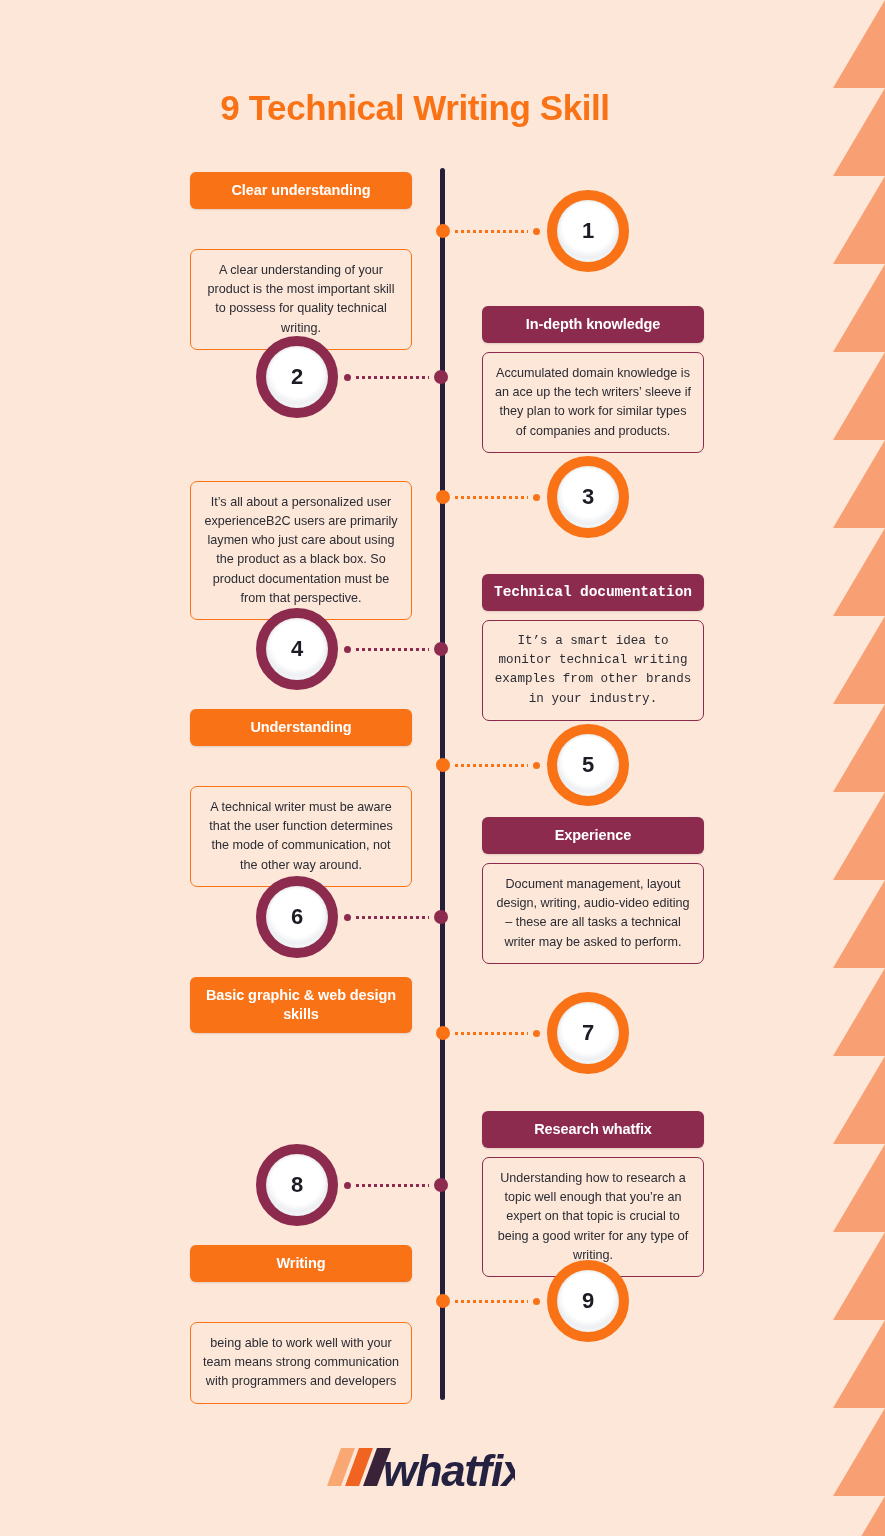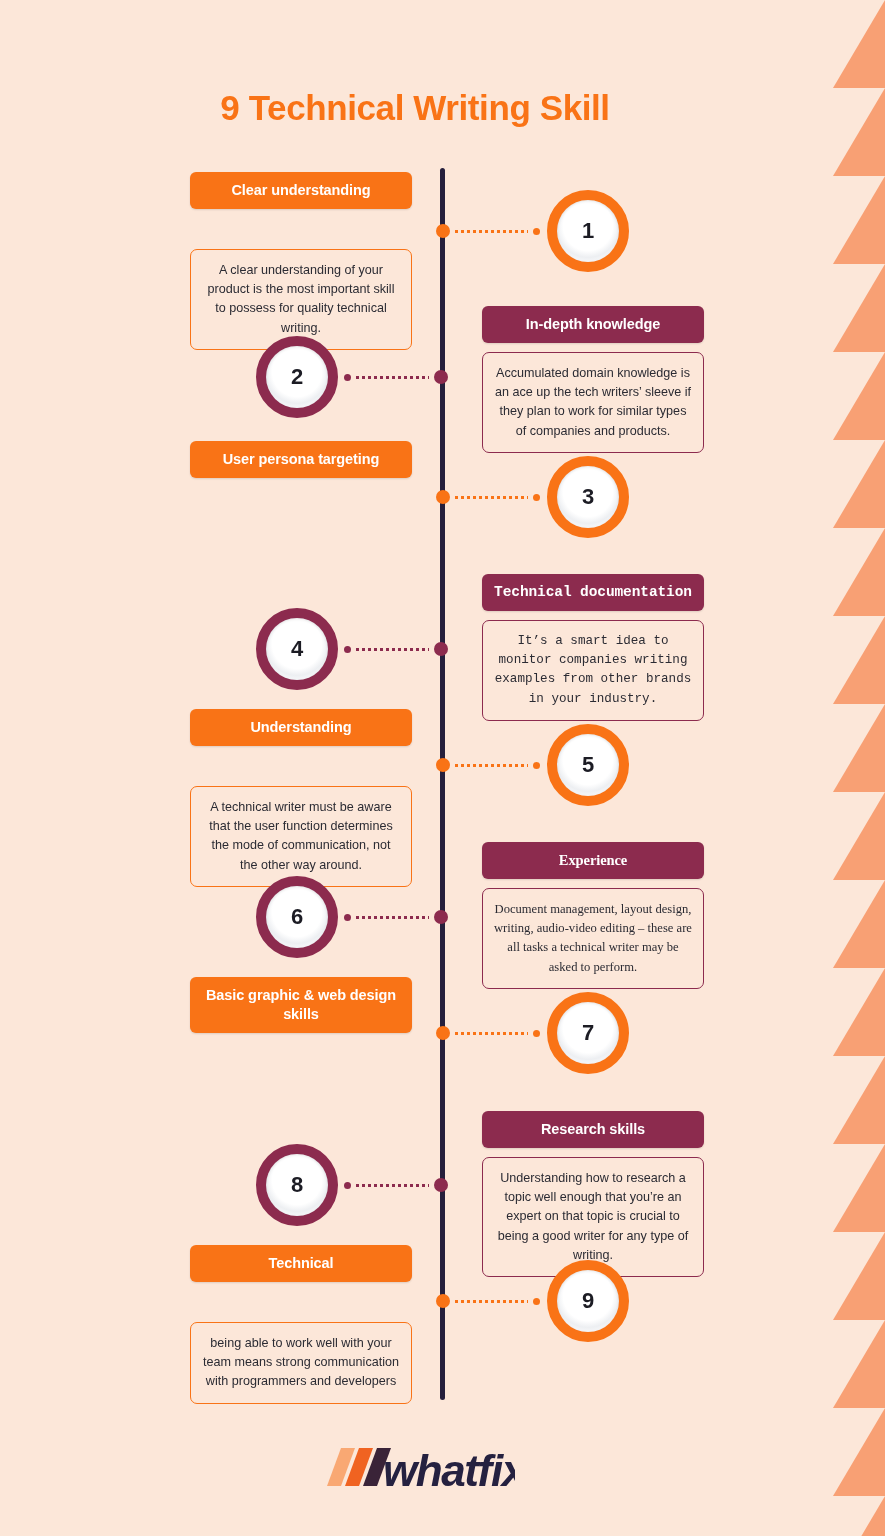--- a/index.html
+++ b/index.html
@@ -249,35 +249,35 @@
           <div class="badge-inner">2</div>
         </div>
         <div class="conn maroon to-left" style="top: 370px;">
           <div class="node"></div>
           <div class="dots"></div>
           <div class="tip"></div>
         </div>
       </div>
       <div class="row">
         <div class="card left" style="top: 441px;">
-          <div class="pill orange">User persona targeting</div>
+          <div class="desc orange">It’s all about a personalized user experienceB2C users are primarily laymen who just care about using the product as a black box. So product documentation must be from that perspective.</div>
         </div>
         <div class="badge orange right" style="top: 456px;">
           <div class="badge-inner">3</div>
         </div>
         <div class="conn orange to-right" style="top: 490px;">
           <div class="node"></div>
           <div class="dots"></div>
           <div class="tip"></div>
         </div>
       </div>
       <div class="row">
         <div class="card right" style="top: 574px; font-family: Liberation Mono, monospace;">
           <div class="pill maroon">Technical documentation</div>
-          <div class="desc maroon">It’s a smart idea to monitor companies writing examples from other brands in your industry.</div>
+          <div class="desc maroon">It’s a smart idea to monitor technical writing examples from other brands in your industry.</div>
         </div>
         <div class="badge maroon left" style="top: 608px;">
           <div class="badge-inner">4</div>
         </div>
         <div class="conn maroon to-left" style="top: 642px;">
           <div class="node"></div>
           <div class="dots"></div>
           <div class="tip"></div>
         </div>
       </div>
@@ -289,21 +289,21 @@
         <div class="badge orange right" style="top: 724px;">
           <div class="badge-inner">5</div>
         </div>
         <div class="conn orange to-right" style="top: 758px;">
           <div class="node"></div>
           <div class="dots"></div>
           <div class="tip"></div>
         </div>
       </div>
       <div class="row">
-        <div class="card right" style="top: 842px; font-family: Liberation Serif, serif;">
+        <div class="card right" style="top: 817px;">
           <div class="pill maroon">Experience</div>
           <div class="desc maroon">Document management, layout design, writing, audio-video editing – these are all tasks a technical writer may be asked to perform.</div>
         </div>
         <div class="badge maroon left" style="top: 876px;">
           <div class="badge-inner">6</div>
         </div>
         <div class="conn maroon to-left" style="top: 910px;">
           <div class="node"></div>
           <div class="dots"></div>
           <div class="tip"></div>
@@ -317,35 +317,35 @@
           <div class="badge-inner">7</div>
         </div>
         <div class="conn orange to-right" style="top: 1026px;">
           <div class="node"></div>
           <div class="dots"></div>
           <div class="tip"></div>
         </div>
       </div>
       <div class="row">
         <div class="card right" style="top: 1111px;">
-          <div class="pill maroon">Research skills</div>
+          <div class="pill maroon">Research whatfix</div>
           <div class="desc maroon">Understanding how to research a topic well enough that you’re an expert on that topic is crucial to being a good writer for any type of writing.</div>
         </div>
         <div class="badge maroon left" style="top: 1144px;">
           <div class="badge-inner">8</div>
         </div>
         <div class="conn maroon to-left" style="top: 1178px;">
           <div class="node"></div>
           <div class="dots"></div>
           <div class="tip"></div>
         </div>
       </div>
       <div class="row">
         <div class="card left" style="top: 1245px;">
-          <div class="pill orange">Technical</div>
+          <div class="pill orange">Writing</div>
           <div class="desc orange">being able to work well with your team means strong communication with programmers and developers</div>
         </div>
         <div class="badge orange right" style="top: 1260px;">
           <div class="badge-inner">9</div>
         </div>
         <div class="conn orange to-right" style="top: 1294px;">
           <div class="node"></div>
           <div class="dots"></div>
           <div class="tip"></div>
         </div>

